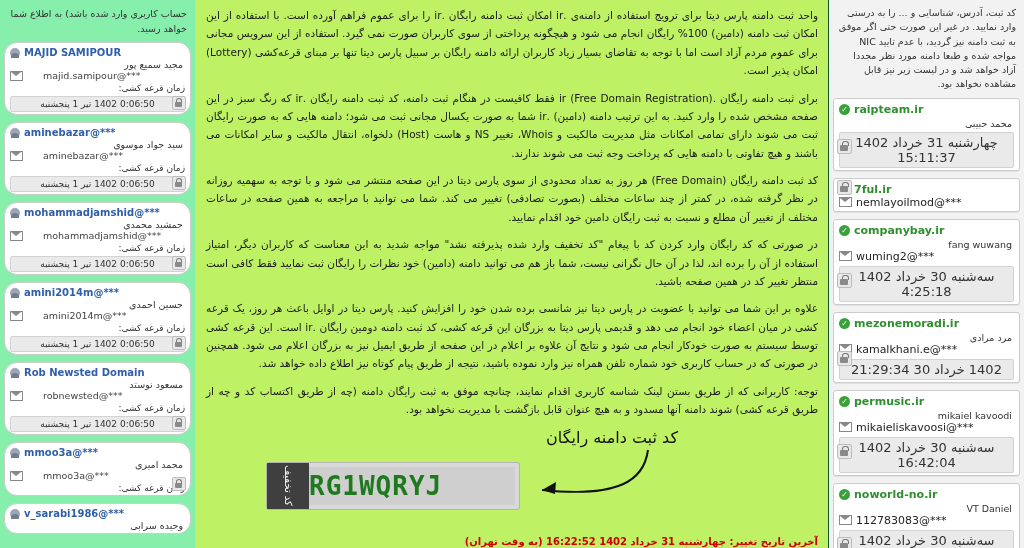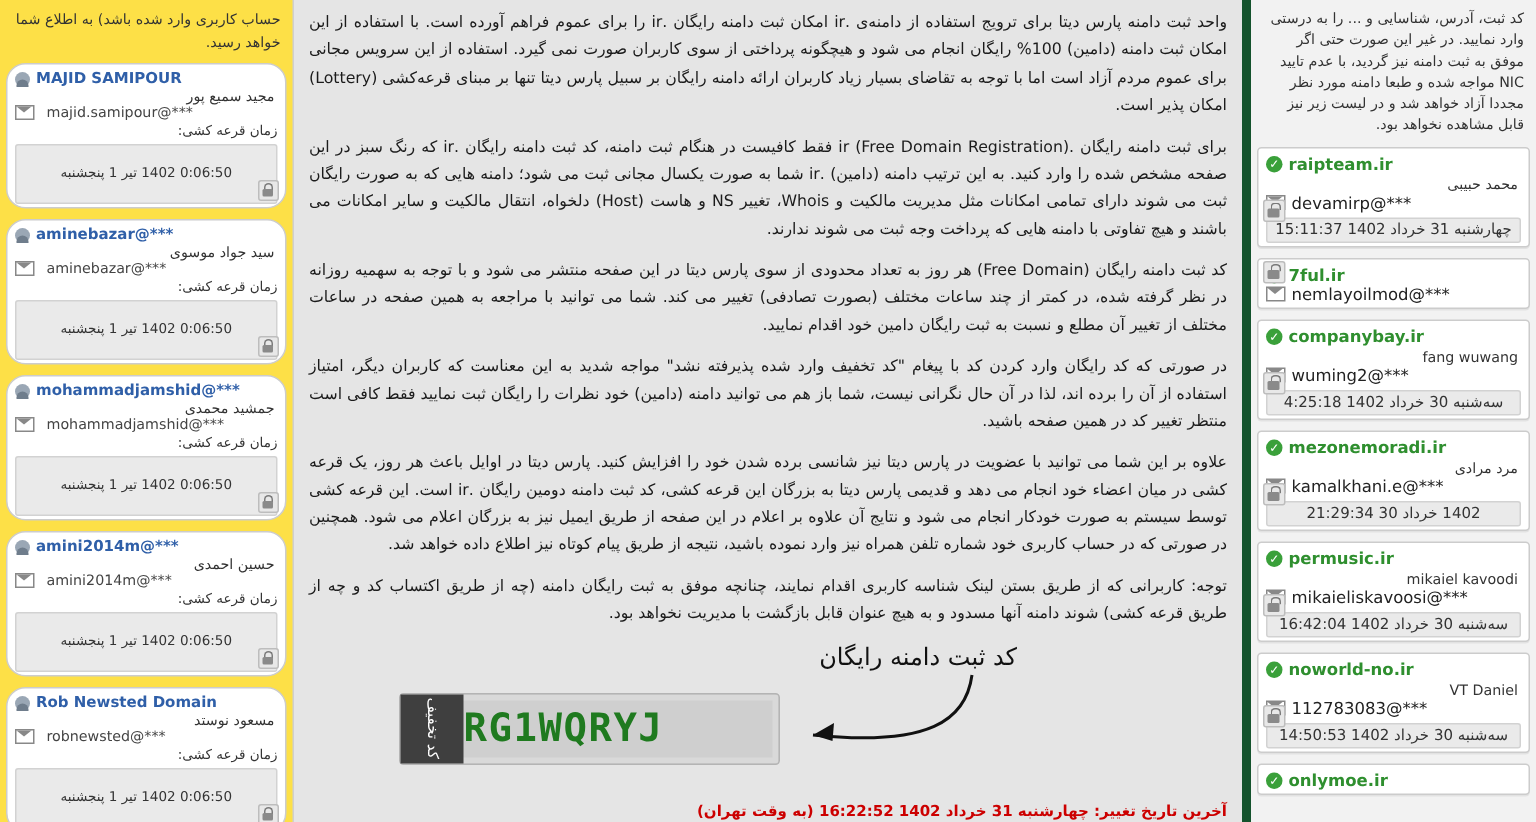--- a/index.html
+++ b/index.html
@@ -6,21 +6,21 @@
   body{
     width:1024px;height:548px;overflow:hidden;
     background:#ffffff;
     font-family:"DejaVu Sans","Liberation Sans",sans-serif;
     font-size:11px;color:#222;
   }
   .page{position:relative;width:1024px;height:548px;display:flex;flex-direction:row;}
 
   
   .col-right{
-    width:196px;flex:0 0 196px;background:#f2f2f2;border-left:6px solid #14532d;
+    width:196px;flex:0 0 196px;background:#f2f2f2;border-left:1px solid #14532d;
     padding:4px 4px 0 4px;box-sizing:border-box;overflow:hidden;
   }
   .col-right .top-note{
     font-size:9.5px;line-height:1.5;color:#333;text-align:right;
     padding:2px 4px 6px 4px;direction:rtl;
   }
   .winner{
     background:#ffffff;border:1px solid #cccccc;border-radius:3px;
     margin-bottom:7px;padding:4px 5px 2px 5px;position:relative;
     box-shadow:0 1px 0 #e2e2e2;
@@ -38,37 +38,37 @@
   .winner .mailrow{display:flex;align-items:center;gap:4px;direction:ltr;}
   .envelope{
     width:11px;height:8px;border:1px solid #888;background:#fff;position:relative;flex:0 0 11px;
   }
   .envelope:before{
     content:"";position:absolute;left:0;top:0;width:0;height:0;
     border-left:5.5px solid transparent;border-right:5.5px solid transparent;border-top:4px solid #888;
   }
   .winner .datebar{
     margin-top:3px;background:#eaeaea;border:1px solid #d2d2d2;border-radius:2px;
-    font-size:10px;color:#333;text-align:center;padding:2px 2px;direction:rtl;
+    font-size:13px;color:#333;text-align:center;padding:2px 2px;direction:rtl;
   }
   .winner .lockbox{
     position:absolute;left:3px;bottom:16px;width:13px;height:13px;
     background:#e8e8e8;border:1px solid #bdbdbd;border-radius:2px;
   }
   .winner .lockbox:before{
     content:"";position:absolute;left:3.5px;top:1px;width:5px;height:4px;
     border:1.5px solid #7a7a7a;border-bottom:none;border-radius:3px 3px 0 0;
   }
   .winner .lockbox:after{
     content:"";position:absolute;left:2px;top:5px;width:8px;height:6px;background:#8a8a8a;border-radius:1px;
   }
 
   
   .col-center{
-    flex:1 1 auto;background:#e5e5e5;padding:6px 10px 0 10px;box-sizing:border-box;
+    flex:1 1 auto;background:#bef264;padding:6px 10px 0 10px;box-sizing:border-box;
     direction:rtl;overflow:hidden;position:relative;
   }
   .col-center p{
     margin:0 0 9px 0;font-size:10.5px;line-height:1.75;text-align:justify;color:#1b1b1b;
   }
 
   
   .coupon-wrap{position:relative;height:120px;margin-top:4px;}
   .coupon-script{
     position:absolute;right:140px;top:0;font-size:16px;color:#111;
@@ -92,43 +92,43 @@
   .arrow{
     position:absolute;left:318px;top:18px;width:130px;height:60px;
   }
   .last-update{
     position:absolute;left:0;right:0;top:108px;text-align:right;
     font-size:10px;color:#cc0000;font-weight:bold;direction:rtl;
   }
 
   
   .col-left{
-    width:196px;flex:0 0 196px;background:#fde047;border-right:1px solid #cfcfcf;
+    width:196px;flex:0 0 196px;background:#86efac;border-right:1px solid #cfcfcf;
     padding:4px 4px 0 4px;box-sizing:border-box;overflow:hidden;
   }
   .cm{
     background:#ffffff;border:1px solid #cccccc;border-radius:13px;
     margin-bottom:7px;padding:4px 5px 2px 5px;position:relative;
   }
   .cm .nm{
     font-size:10px;font-weight:bold;color:#2f5fa8;direction:ltr;text-align:left;
     display:flex;align-items:center;gap:4px;
   }
   .avatar{
     width:10px;height:10px;border-radius:50%;background:#9aa7b5;flex:0 0 10px;position:relative;
   }
   .avatar:after{
     content:"";position:absolute;left:1px;top:5px;width:8px;height:5px;border-radius:4px 4px 0 0;background:#6f7d8c;
   }
   .cm .fa{font-size:9.5px;color:#333;text-align:right;direction:rtl;padding:1px 2px 0 2px;}
-  .cm .mailrow{display:flex;align-items:flex-start;gap:8px;direction:ltr;font-size:9.5px;color:#444;}
+  .cm .mailrow{display:flex;align-items:center;gap:20px;direction:ltr;font-size:9.5px;color:#444;}
   .cm .lbl{font-size:9px;color:#333;text-align:right;direction:rtl;padding-top:2px;}
   .cm .datebar{
     margin-top:3px;background:#eaeaea;border:1px solid #d2d2d2;border-radius:2px;
-    font-size:9px;color:#333;text-align:center;padding:14px 2px;direction:rtl;
+    font-size:9px;color:#333;text-align:center;padding:2px 2px;direction:rtl;
   }
   .cm .lockbox{
     position:absolute;right:4px;bottom:4px;width:12px;height:12px;
     background:#e8e8e8;border:1px solid #bdbdbd;border-radius:2px;
   }
   .cm .lockbox:before{
     content:"";position:absolute;left:3px;top:1px;width:4px;height:3.5px;
     border:1.5px solid #7a7a7a;border-bottom:none;border-radius:3px 3px 0 0;
   }
   .cm .lockbox:after{
@@ -145,24 +145,20 @@
 
   <aside class="col-right">
     <div class="top-note">کد ثبت، آدرس، شناسایی و ... را به درستی وارد نمایید. در غیر این صورت حتی اگر موفق به ثبت دامنه نیز گردید، با عدم تایید NIC مواجه شده و طبعا دامنه مورد نظر مجددا آزاد خواهد شد و در لیست زیر نیز قابل مشاهده نخواهد بود.</div>
 
     <div class="winner">
       <div class="dom">
         <span class="check">✓</span>
         <span>raipteam.ir</span>
       </div>
       <div class="person">محمد حبیبی</div>
-      <div class="mailrow">
-        <span class="envelope"></span>
-        <span>devamirp@***</span>
-      </div>
       <div class="datebar">چهارشنبه 31 خرداد 1402 15:11:37</div>
       <span class="lockbox"></span>
     </div>
 
     <div class="winner">
       <div class="dom">
         <span class="check">✓</span>
         <span>7ful.ir</span>
       </div>
       <div class="mailrow">

